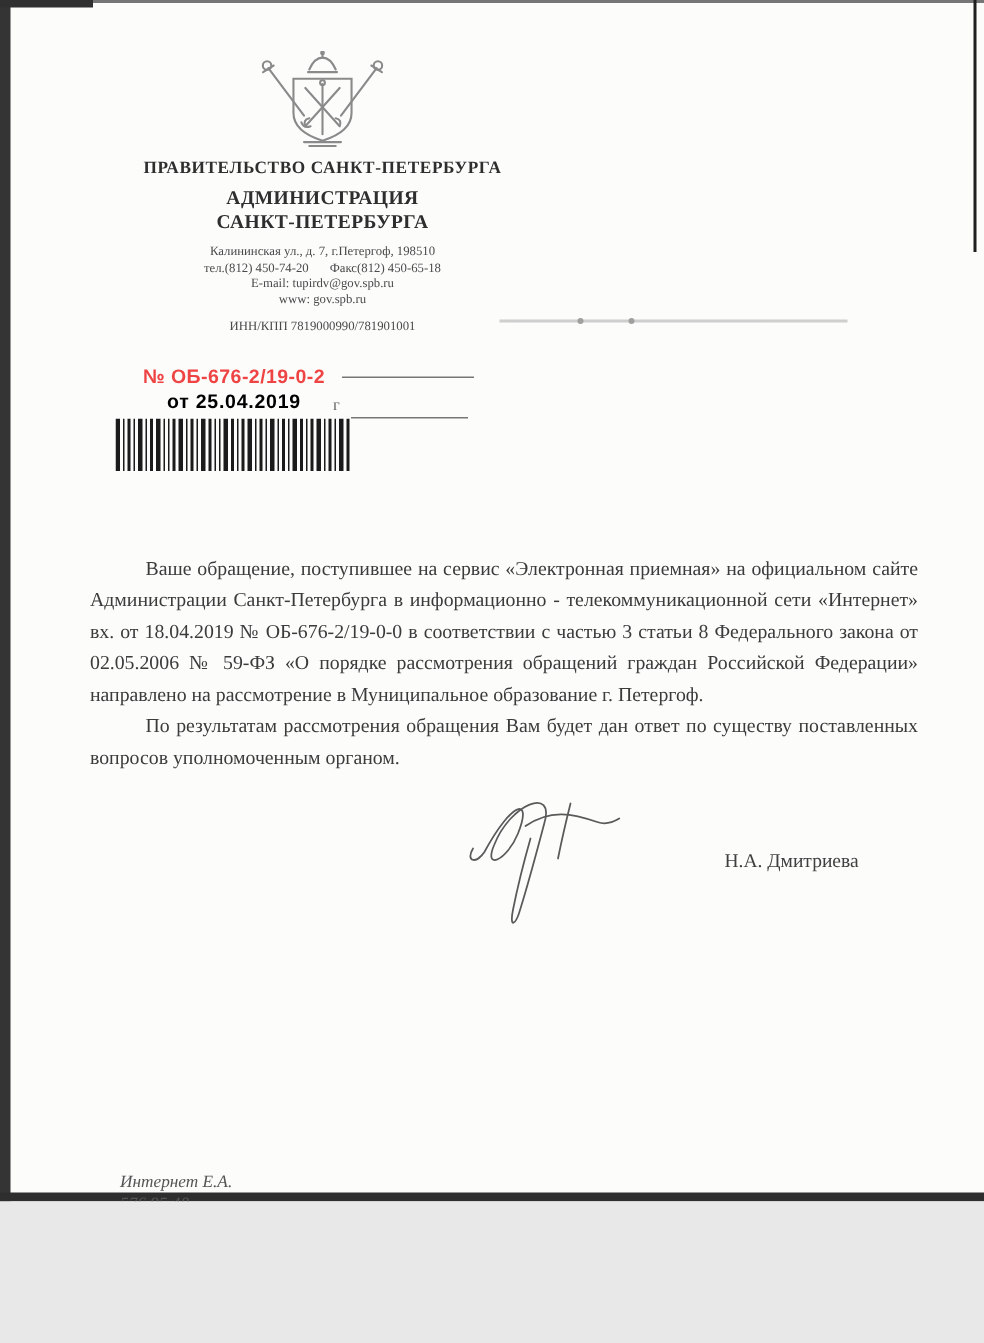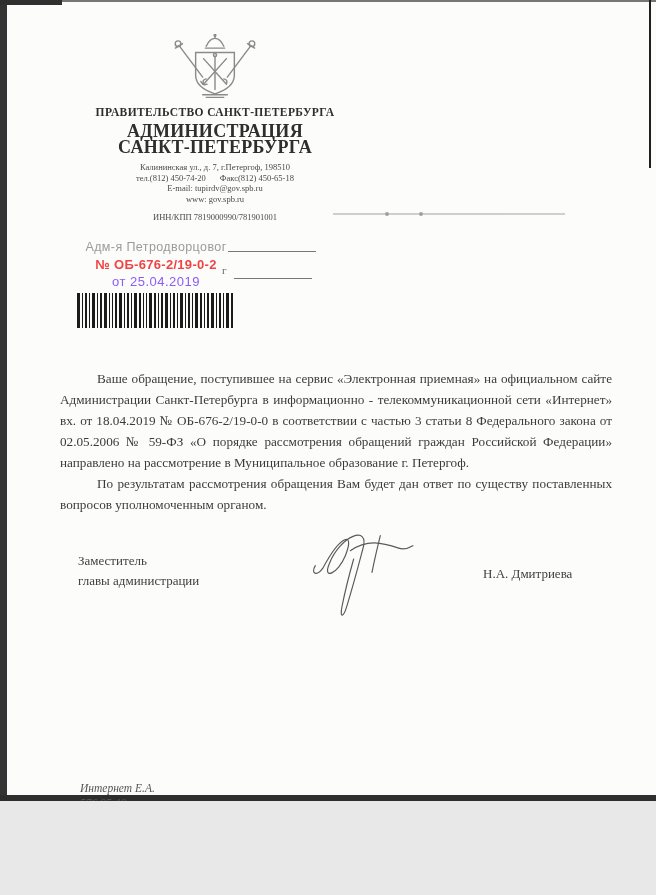--- a/index.html
+++ b/index.html
@@ -15,31 +15,31 @@
   .edge-right{position:absolute;left:649px;top:0;width:2px;height:168px;background:#1f1f1f;}
   .edge-bottom{position:absolute;left:0;bottom:0;width:100%;height:6px;background:#2e2e2e;}
   .smudge{position:absolute;left:333px;top:213px;width:232px;height:2px;background:#aaa;opacity:.55;}
   .smudge .dot{position:absolute;top:-1px;width:4px;height:4px;background:#555;border-radius:50%;}
   .smudge .d1{left:52px;} .smudge .d2{left:86px;}
 
   
   .letterhead{position:absolute;left:52px;top:34px;width:326px;text-align:center;}
   .emblem{display:block;margin:0 auto;}
   .gov-title{margin-top:6px;font-weight:bold;font-size:11.5px;letter-spacing:.4px;color:#2e2e2e;}
-  .org-name{margin-top:6px;font-weight:bold;font-size:18px;line-height:15.5px;letter-spacing:.3px;color:#2e2e2e;}
+  .org-name{margin-top:6px;font-weight:bold;font-size:13px;line-height:15.5px;letter-spacing:.3px;color:#2e2e2e;}
   .addr{margin-top:7px;font-size:8.5px;line-height:10.5px;color:#4a4a4a;}
   .addr .gap{display:inline-block;width:14px;}
   .codes{margin-top:8px;font-size:8.5px;line-height:10.5px;color:#4a4a4a;}
   .codes .gap{display:inline-block;width:8px;}
 
   
   .stamp{position:absolute;left:52px;top:240px;width:208px;text-align:center;font-family:"Liberation Sans",sans-serif;}
   .stamp-org{font-size:12.5px;color:#9b9b9b;letter-spacing:.4px;}
   .stamp-number{margin-top:3px;font-size:13px;font-weight:bold;color:#ef4444;letter-spacing:.3px;}
-  .stamp-date{margin-top:2px;font-size:13px;font-weight:normal;color:#8b5cf6;letter-spacing:.5px;}
+  .stamp-date{margin-top:2px;font-size:13px;font-weight:bold;color:#000000;letter-spacing:.5px;}
   .barcode{display:block;margin:4px auto 0;}
 
   
   .ref-line-top{position:absolute;left:228px;top:251px;width:88px;height:1px;background:#777;}
   .ref-letter{position:absolute;left:222px;top:264px;font-size:11px;color:#666;}
   .ref-line-bottom{position:absolute;left:234px;top:278px;width:78px;height:1px;background:#777;}
 
   
   .body-text{position:absolute;left:60px;top:368px;width:552px;
     font-size:13.2px;line-height:21px;text-align:justify;color:#3b3b3b;}
@@ -106,21 +106,20 @@
       </div>
       <div>E-mail: tupirdv@gov.spb.ru</div>
       <div>www: gov.spb.ru</div>
     </div>
     <div class="codes">
       <div>ИНН/КПП 7819000990/781901001</div>
     </div>
   </div>
 
   <div class="stamp">
-    <div class="stamp-org">Адм-я Петродворцовог</div>
     <div class="stamp-number">№ ОБ-676-2/19-0-2</div>
     <div class="stamp-date">от 25.04.2019</div>
     <svg class="barcode" width="158" height="35" viewBox="0 0 158 35" fill="#1b1b1b">
       <rect x="0" width="3" height="35"></rect>
         <rect x="5" width="1" height="35"></rect>
         <rect x="8" width="2" height="35"></rect>
       <rect x="12" width="1" height="35"></rect>
         <rect x="15" width="3" height="35"></rect>
         <rect x="20" width="1" height="35"></rect>
       <rect x="23" width="2" height="35"></rect>
@@ -163,24 +162,20 @@
 
   <div class="ref-line-top"></div>
   <div class="ref-letter">г</div>
   <div class="ref-line-bottom"></div>
 
   <div class="body-text">
     <p>Ваше обращение, поступившее на сервис «Электронная приемная» на официальном сайте Администрации Санкт-Петербурга в информационно - телекоммуникационной сети «Интернет» вх. от 18.04.2019 № ОБ-676-2/19-0-0 в соответствии с частью 3 статьи 8 Федерального закона от 02.05.2006 № 59-ФЗ «О порядке рассмотрения обращений граждан Российской Федерации» направлено на рассмотрение в Муниципальное образование г. Петергоф.</p>
     <p>По результатам рассмотрения обращения Вам будет дан ответ по существу поставленных вопросов уполномоченным органом.</p>
   </div>
 
-  <div class="signer-position">
-    <div>Заместитель</div>
-    <div>главы администрации</div>
-  </div>
   <svg class="handwritten" width="140" height="100" viewBox="0 0 140 120" fill="none" stroke="#5a5a5a" stroke-width="1.4" stroke-linecap="round">
     <path d="M14,50 C8,60 16,63 23,53 C45,12 62,8 50,38 C41,60 22,68 31,47 C44,14 80,0 71,30 C67,45 60,72 52,98 C48,112 43,114 46,99 C49,84 56,56 60,42"></path>
     <path d="M56,32 C76,18 94,22 114,29 C120,31 126,29 131,26"></path>
     <path d="M92,14 C88,30 84,48 82,58"></path>
   </svg>
   <div class="signer-name">Н.А. Дмитриева</div>
 
   <div class="executor">
     <div>Интернет Е.А.</div>
     <div>576 95 40</div>

